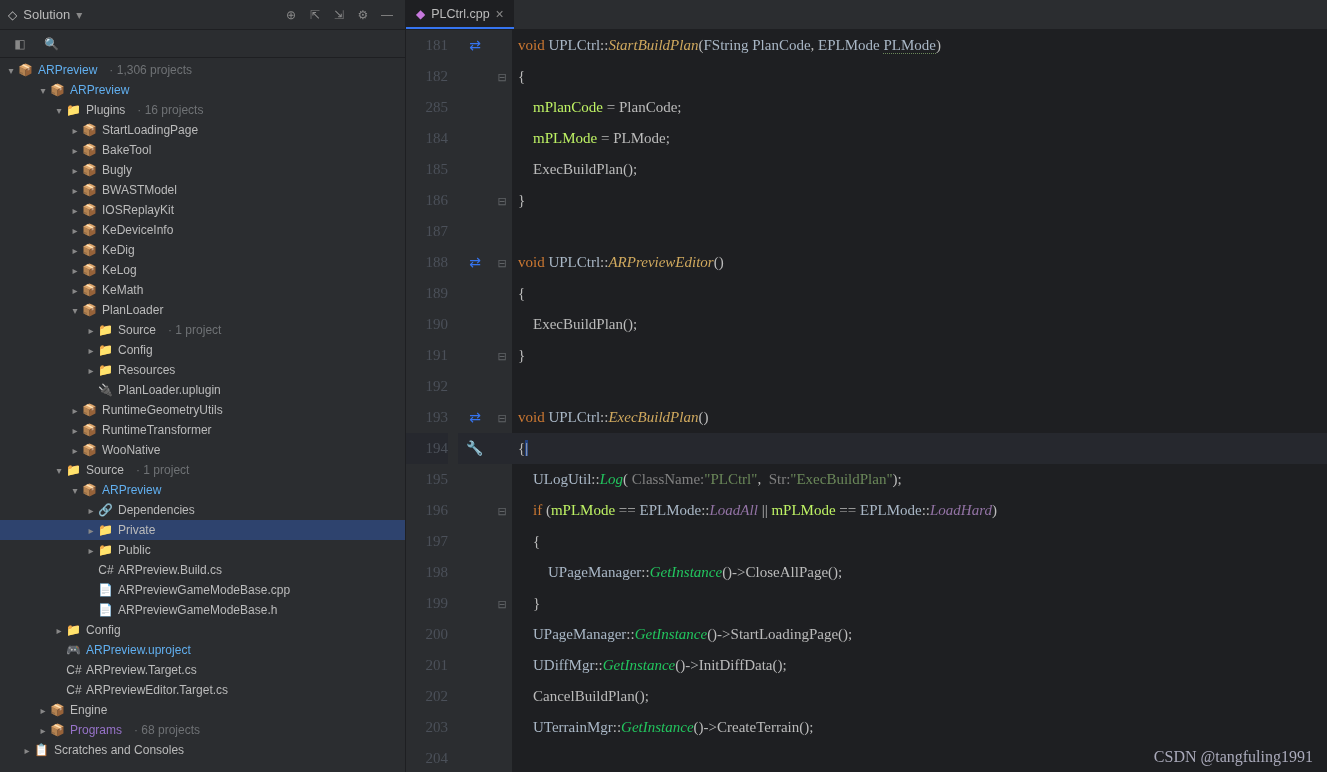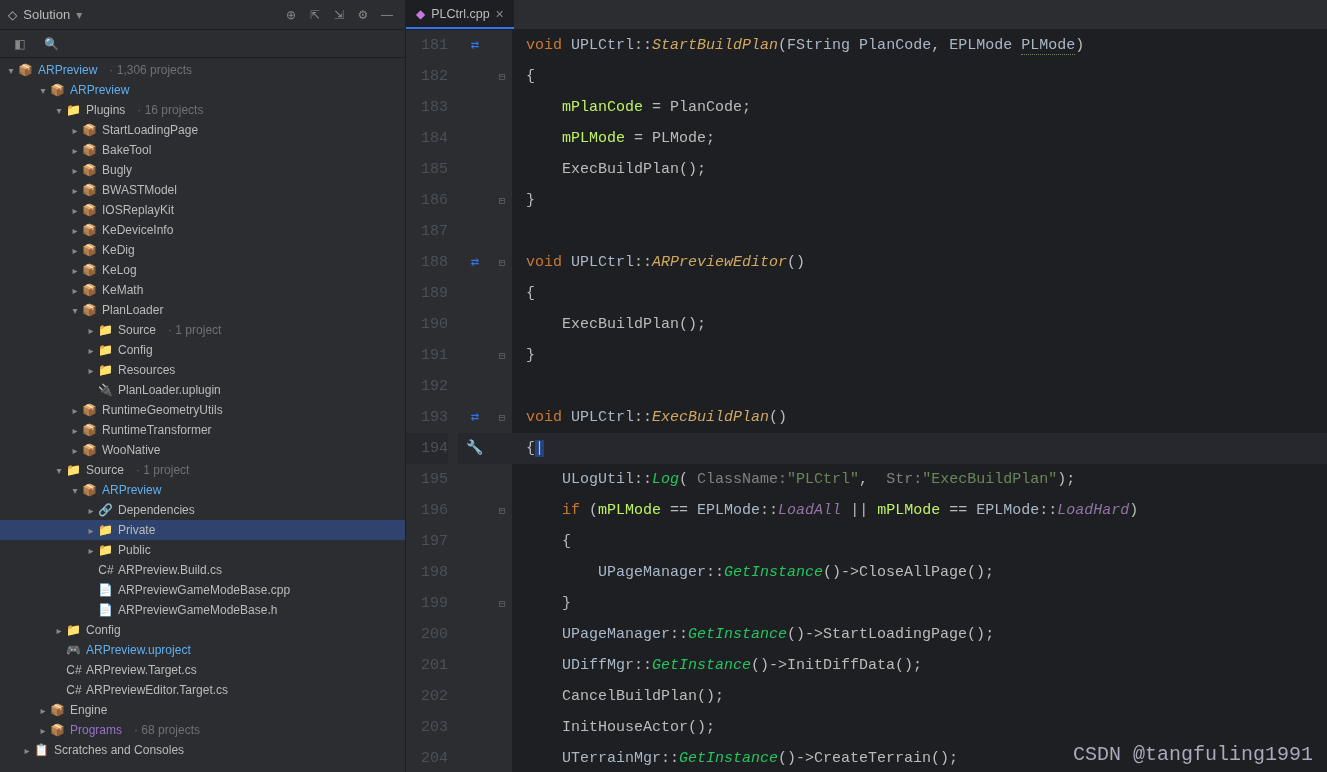--- a/index.html
+++ b/index.html
@@ -89,21 +89,21 @@
   padding: 0 10px;
   gap: 6px;
   border-bottom: 2px solid #3574f0;
   background: #1e1f22;
 }
 .tab-label { font-size: 12.5px; color: #bbbbbb; }
 .tab-close { color: #888; font-size: 14px; cursor: pointer; }
 .editor {
   flex: 1;
   display: flex;
-  font-family: Liberation Mono, monospace;
+  font-family: Liberation Serif, serif;
   font-size: 15px;
   overflow: hidden;
 }
 .gutter {
   width: 52px;
   background: #2b2d30;
   text-align: right;
   padding-right: 10px;
   color: #4b5059;
 }
@@ -113,34 +113,34 @@
   position: relative;
 }
 .fold-gutter {
   width: 20px;
   background: #2b2d30;
   color: #4b5059;
 }
 .code-area { flex: 1; background: #1e1f22; position: relative; }
 .line { height: 31px; line-height: 31px; }
 .line.current { background: #26282e; }
-.code-line { padding-left: 14px; white-space: pre; }
+.code-line { padding-left: 6px; white-space: pre; }
 .kw { color: #cc7832; }
 .type { color: #a9b7c6; }
 .method { color: #d0a95e; font-style: italic; }
 .methodcall { color: #22c55e; font-style: italic; text-align: center; }
 .enumval { color: #9373a5; font-style: italic; }
 .str { color: #6a8759; }
 .param { color: #808080; }
 .field { color: #bef264; }
 .fold { color: #606366; font-size: 11px; }
 .watermark {
   position: absolute;
   bottom: 6px; right: 14px;
-  color: #aab; font-size: 20px;
+  color: #aab; font-size: 16px;
 }
 </style>
 </head>
 <body>
 
 <div class="container">
   <div class="sidebar">
     <div class="sidebar-header">
       <div class="sidebar-header-left">
         <span>◇</span>
@@ -350,21 +350,21 @@
       <div class="tab">
         <span style="color:#c678dd">◆</span>
         <span class="tab-label">PLCtrl.cpp</span>
         <span class="tab-close">×</span>
       </div>
     </div>
     <div class="editor">
       <div class="gutter" id="gutter">
           <div class="line">181</div>
           <div class="line">182</div>
-          <div class="line">183</div>
+          <div class="line">285</div>
           <div class="line">184</div>
           <div class="line">185</div>
           <div class="line">186</div>
           <div class="line">187</div>
           <div class="line">188</div>
           <div class="line">189</div>
           <div class="line">190</div>
           <div class="line">191</div>
           <div class="line">192</div>
           <div class="line">193</div>
@@ -456,19 +456,18 @@
           <div class="line code-line"><span class="kw">void</span> <span class="type">UPLCtrl</span>::<span class="method">ExecBuildPlan</span>()</div>
           <div class="line code-line current">{<span style="background:#214283">|</span></div>
           <div class="line code-line">    <span class="type">ULogUtil</span>::<span class="methodcall">Log</span>( <span class="param">ClassName:</span><span class="str">"PLCtrl"</span>,  <span class="param">Str:</span><span class="str">"ExecBuildPlan"</span>);</div>
           <div class="line code-line">    <span class="kw">if</span> (<span class="field">mPLMode</span> == <span class="type">EPLMode</span>::<span class="enumval">LoadAll</span> || <span class="field">mPLMode</span> == <span class="type">EPLMode</span>::<span class="enumval">LoadHard</span>)</div>
           <div class="line code-line">    {</div>
           <div class="line code-line">        <span class="type">UPageManager</span>::<span class="methodcall">GetInstance</span>()-&gt;CloseAllPage();</div>
           <div class="line code-line">    }</div>
           <div class="line code-line">    <span class="type">UPageManager</span>::<span class="methodcall">GetInstance</span>()-&gt;StartLoadingPage();</div>
           <div class="line code-line">    <span class="type">UDiffMgr</span>::<span class="methodcall">GetInstance</span>()-&gt;InitDiffData();</div>
           <div class="line code-line">    CancelBuildPlan();</div>
-          <div class="line code-line">    InitHouseActor();</div>
           <div class="line code-line">    <span class="type">UTerrainMgr</span>::<span class="methodcall">GetInstance</span>()-&gt;CreateTerrain();</div>
           <div class="watermark">CSDN @tangfuling1991</div>
       </div>
     </div>
   </div>
 </div>
 
 </body></html>

